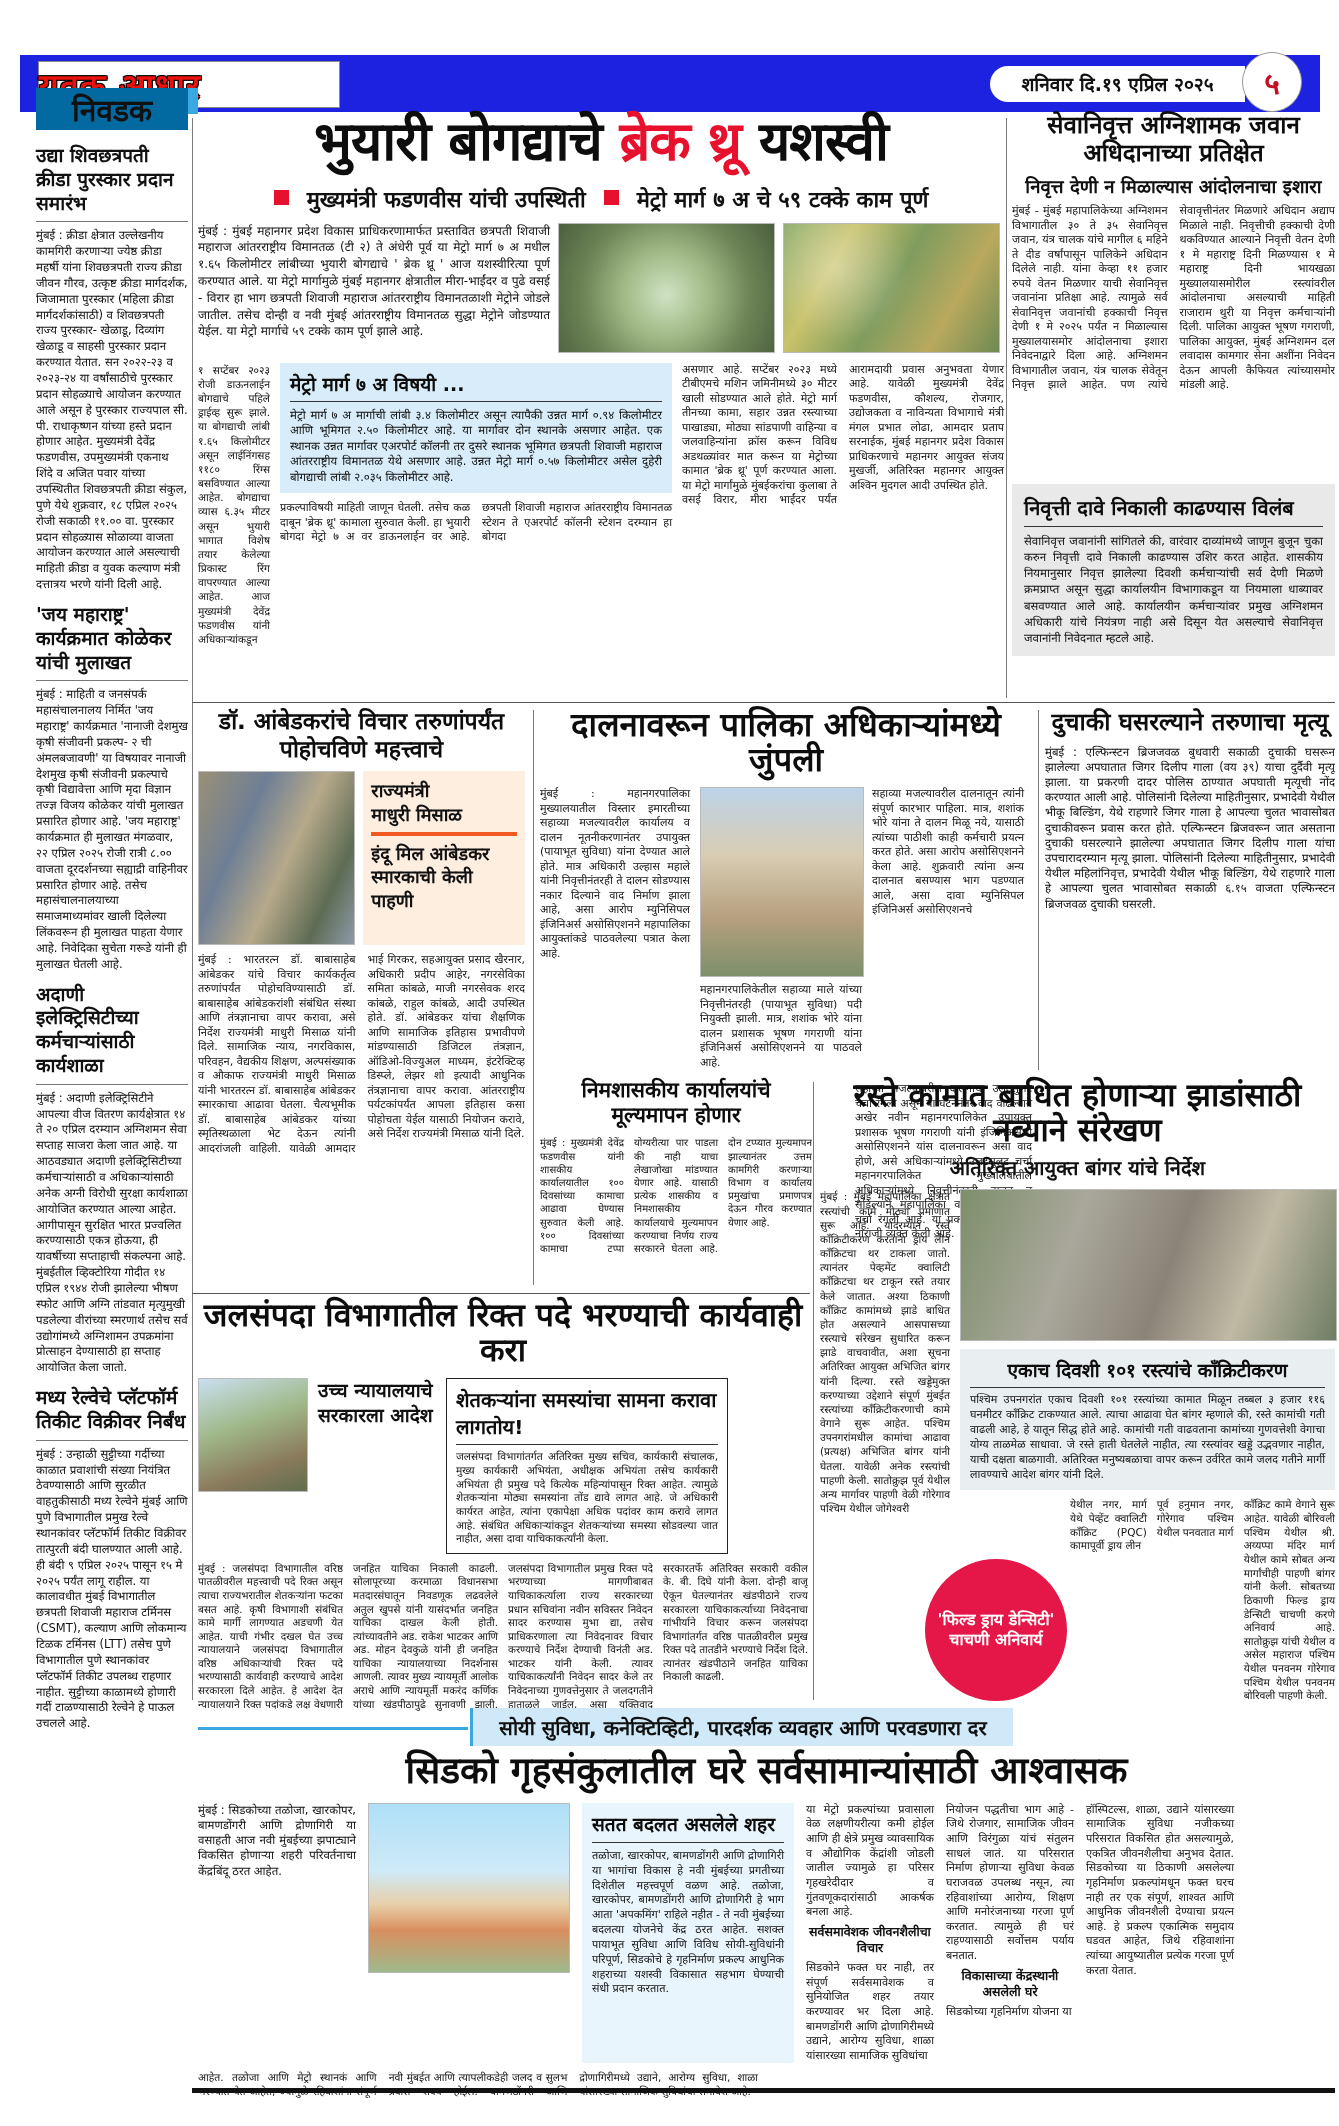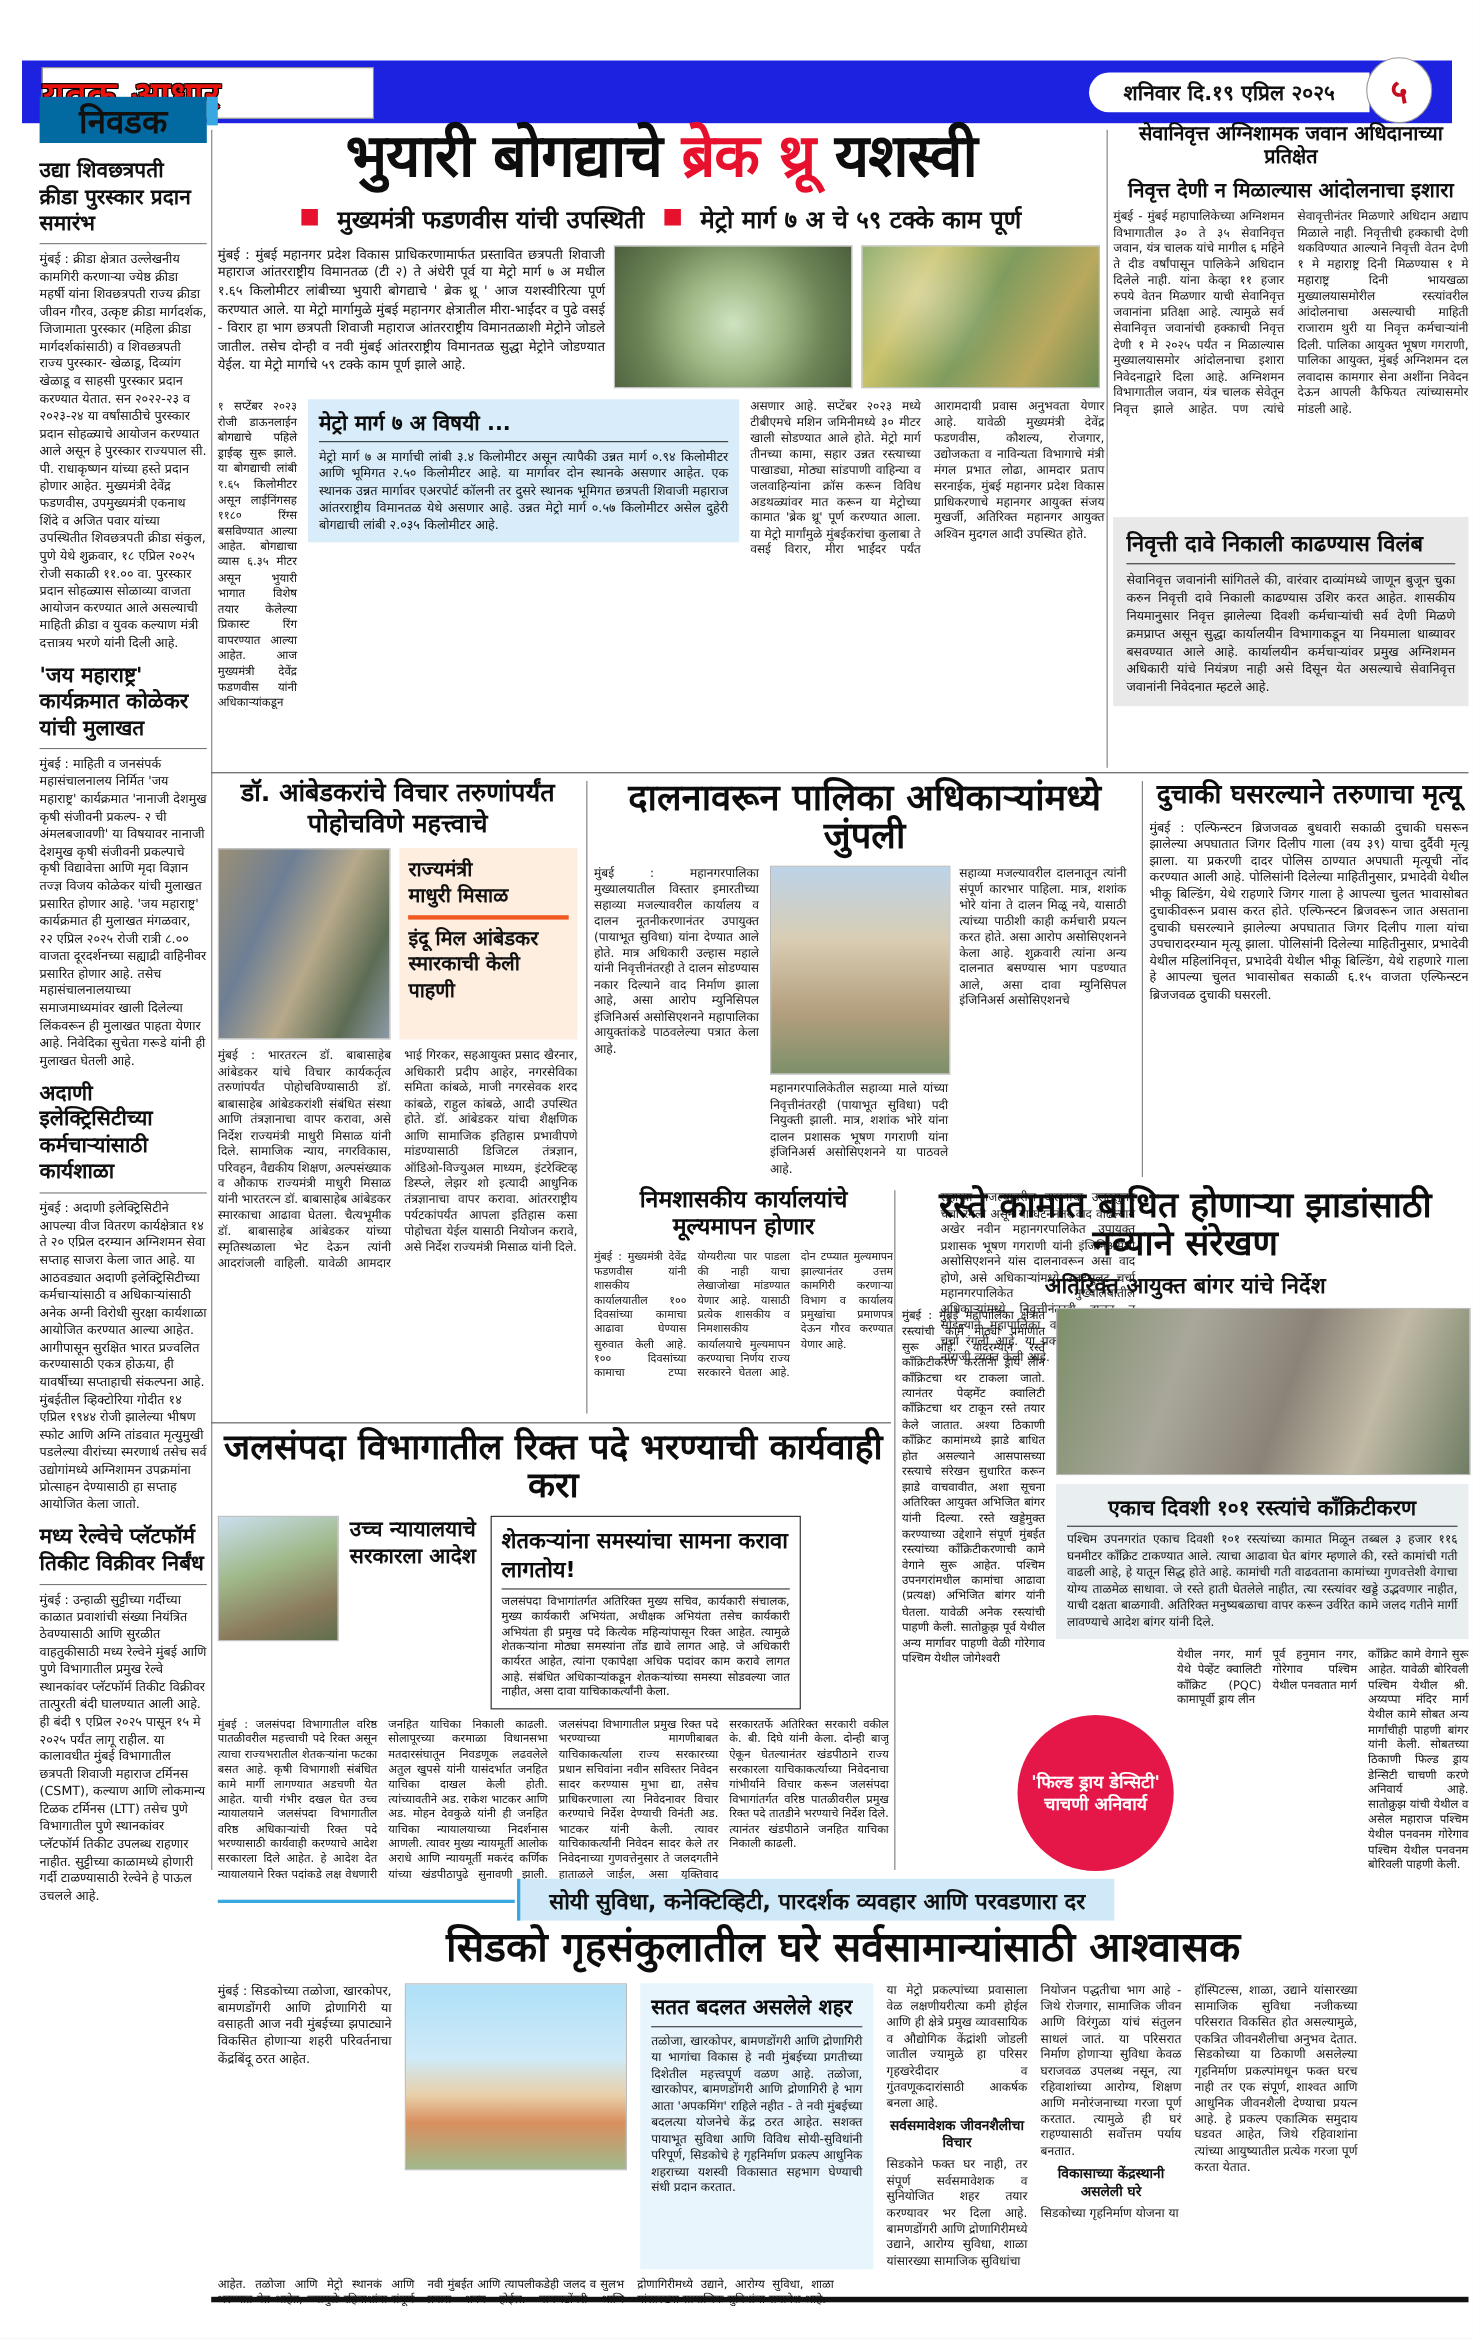--- a/index.html
+++ b/index.html
@@ -53,21 +53,21 @@
   .sq{width:15px;height:15px;background:#e8112d;display:inline-block;}
   .lead-row{display:flex;gap:8px;margin-top:4px;}
   .lead{width:352px;font-size:12px;line-height:1.4;text-align:justify;}
   .row2{display:flex;gap:10px;margin-top:10px;}
   .colA{width:72px;font-size:10.5px;line-height:1.35;text-align:justify;}
   .infobox{background:#d8edf9;padding:8px 10px;margin-bottom:8px;}
   .infobox h3{font-size:19px;border-bottom:1.5px solid #333;padding-bottom:4px;margin-bottom:6px;}
   .infobox .ib-body{font-size:11.5px;line-height:1.35;text-align:justify;}
   
   #fire{position:absolute;left:1012px;top:112px;width:323px;}
-  .fire-h{font-size:18px;line-height:1.15;text-align:center;}
+  .fire-h{font-size:24px;line-height:1.15;text-align:center;}
   .fire-sub{font-size:18.5px;font-weight:bold;text-align:center;margin:6px 0;border-bottom:0;}
   .graybox{background:#e9e9e9;padding:10px 12px;margin-top:10px;}
   .graybox h3{font-size:20px;border-bottom:1.5px solid #333;padding-bottom:5px;margin-bottom:6px;}
   .graybox .gb-body{font-size:11.5px;line-height:1.4;text-align:justify;}
   
   #ambedkar{position:absolute;left:198px;top:708px;width:327px;}
   .amb-h{font-size:23px;line-height:1.2;text-align:center;margin-bottom:8px;}
   .amb-row{display:flex;gap:8px;}
   .kicker{width:152px;background:#fdeee0;padding:8px;font-size:18px;font-weight:bold;line-height:1.3;}
   .kicker .rule{height:4px;background:#f05a22;margin:6px 0;}
@@ -171,20 +171,21 @@
       <div class="photo tunnel" style="width:215px;height:128px;"></div>
       <div class="photo" style="width:215px;height:128px;"></div>
     </div>
     <div class="row2">
       <div class="colA">१ सप्टेंबर २०२३ रोजी डाऊनलाईन बोगद्याचे पहिले ड्राईव्ह सुरू झाले. या बोगद्याची लांबी १.६५ किलोमीटर असून लाईनिंगसह ११८० रिंग्स बसविण्यात आल्या आहेत. बोगद्याचा व्यास ६.३५ मीटर असून भुयारी भागात विशेष तयार केलेल्या प्रिकास्ट रिंग वापरण्यात आल्या आहेत. आज मुख्यमंत्री देवेंद्र फडणवीस यांनी अधिकाऱ्यांकडून</div>
       <div style="width:392px;">
         <div class="infobox">
           <h3>मेट्रो मार्ग ७ अ विषयी ...</h3>
           <div class="ib-body">मेट्रो मार्ग ७ अ मार्गाची लांबी ३.४ किलोमीटर असून त्यापैकी उन्नत मार्ग ०.९४ किलोमीटर आणि भूमिगत २.५० किलोमीटर आहे. या मार्गावर दोन स्थानके असणार आहेत. एक स्थानक उन्नत मार्गावर एअरपोर्ट कॉलनी तर दुसरे स्थानक भूमिगत छत्रपती शिवाजी महाराज आंतरराष्ट्रीय विमानतळ येथे असणार आहे. उन्नत मेट्रो मार्ग ०.५७ किलोमीटर असेल दुहेरी बोगद्याची लांबी २.०३५ किलोमीटर आहे.</div>
         </div>
+        <div class="body cols2" style="font-size:11px;">प्रकल्पाविषयी माहिती जाणून घेतली. तसेच कळ दाबून 'ब्रेक थ्रू' कामाला सुरुवात केली. हा भुयारी बोगदा मेट्रो ७ अ वर डाऊनलाईन वर आहे. छत्रपती शिवाजी महाराज आंतरराष्ट्रीय विमानतळ स्टेशन ते एअरपोर्ट कॉलनी स्टेशन दरम्यान हा बोगदा</div>
       </div>
       <div class="body cols2" style="width:322px;font-size:11px;">असणार आहे. सप्टेंबर २०२३ मध्ये टीबीएमचे मशिन जमिनीमध्ये ३० मीटर खाली सोडण्यात आले होते. मेट्रो मार्ग तीनच्या कामा, सहार उन्नत रस्त्याच्या पाखाड्या, मोठ्या सांडपाणी वाहिन्या व जलवाहिन्यांना क्रॉस करून विविध अडथळ्यांवर मात करून या मेट्रोच्या कामात 'ब्रेक थ्रू' पूर्ण करण्यात आला. या मेट्रो मार्गांमुळे मुंबईकरांचा कुलाबा ते वसई विरार, मीरा भाईंदर पर्यंत आरामदायी प्रवास अनुभवता येणार आहे. यावेळी मुख्यमंत्री देवेंद्र फडणवीस, कौशल्य, रोजगार, उद्योजकता व नाविन्यता विभागाचे मंत्री मंगल प्रभात लोढा, आमदार प्रताप सरनाईक, मुंबई महानगर प्रदेश विकास प्राधिकरणाचे महानगर आयुक्त संजय मुखर्जी, अतिरिक्त महानगर आयुक्त अश्विन मुदगल आदी उपस्थित होते.</div>
     </div>
   </div>
 
   <div id="fire">
     <h2 class="fire-h">सेवानिवृत्त अग्निशामक जवान अधिदानाच्या प्रतिक्षेत</h2>
     <div class="fire-sub">निवृत्त देणी न मिळाल्यास आंदोलनाचा इशारा</div>
     <div class="body cols2" style="height:270px;overflow:hidden;font-size:11px;">मुंबई - मुंबई महापालिकेच्या अग्निशमन विभागातील ३० ते ३५ सेवानिवृत्त जवान, यंत्र चालक यांचे मागील ६ महिने ते दीड वर्षांपासून पालिकेने अधिदान दिलेले नाही. यांना केव्हा ११ हजार रुपये वेतन मिळणार याची सेवानिवृत्त जवानांना प्रतिक्षा आहे. त्यामुळे सर्व सेवानिवृत्त जवानांची हक्काची निवृत्त देणी १ मे २०२५ पर्यंत न मिळाल्यास मुख्यालयासमोर आंदोलनाचा इशारा निवेदनाद्वारे दिला आहे. अग्निशमन विभागातील जवान, यंत्र चालक सेवेतून निवृत्त झाले आहेत. पण त्यांचे सेवावृत्तीनंतर मिळणारे अधिदान अद्याप मिळाले नाही. निवृत्तीची हक्काची देणी थकविण्यात आल्याने निवृत्ती वेतन देणी १ मे महाराष्ट्र दिनी मिळण्यास १ मे महाराष्ट्र दिनी भायखळा मुख्यालयासमोरील रस्त्यांवरील आंदोलनाचा असल्याची माहिती राजाराम थुरी या निवृत्त कर्मचाऱ्यांनी दिली. पालिका आयुक्त भूषण गगराणी, पालिका आयुक्त, मुंबई अग्निशमन दल लवादास कामगार सेना अशींना निवेदन देऊन आपली कैफियत त्यांच्यासमोर मांडली आहे.</div>
     <div class="graybox">

